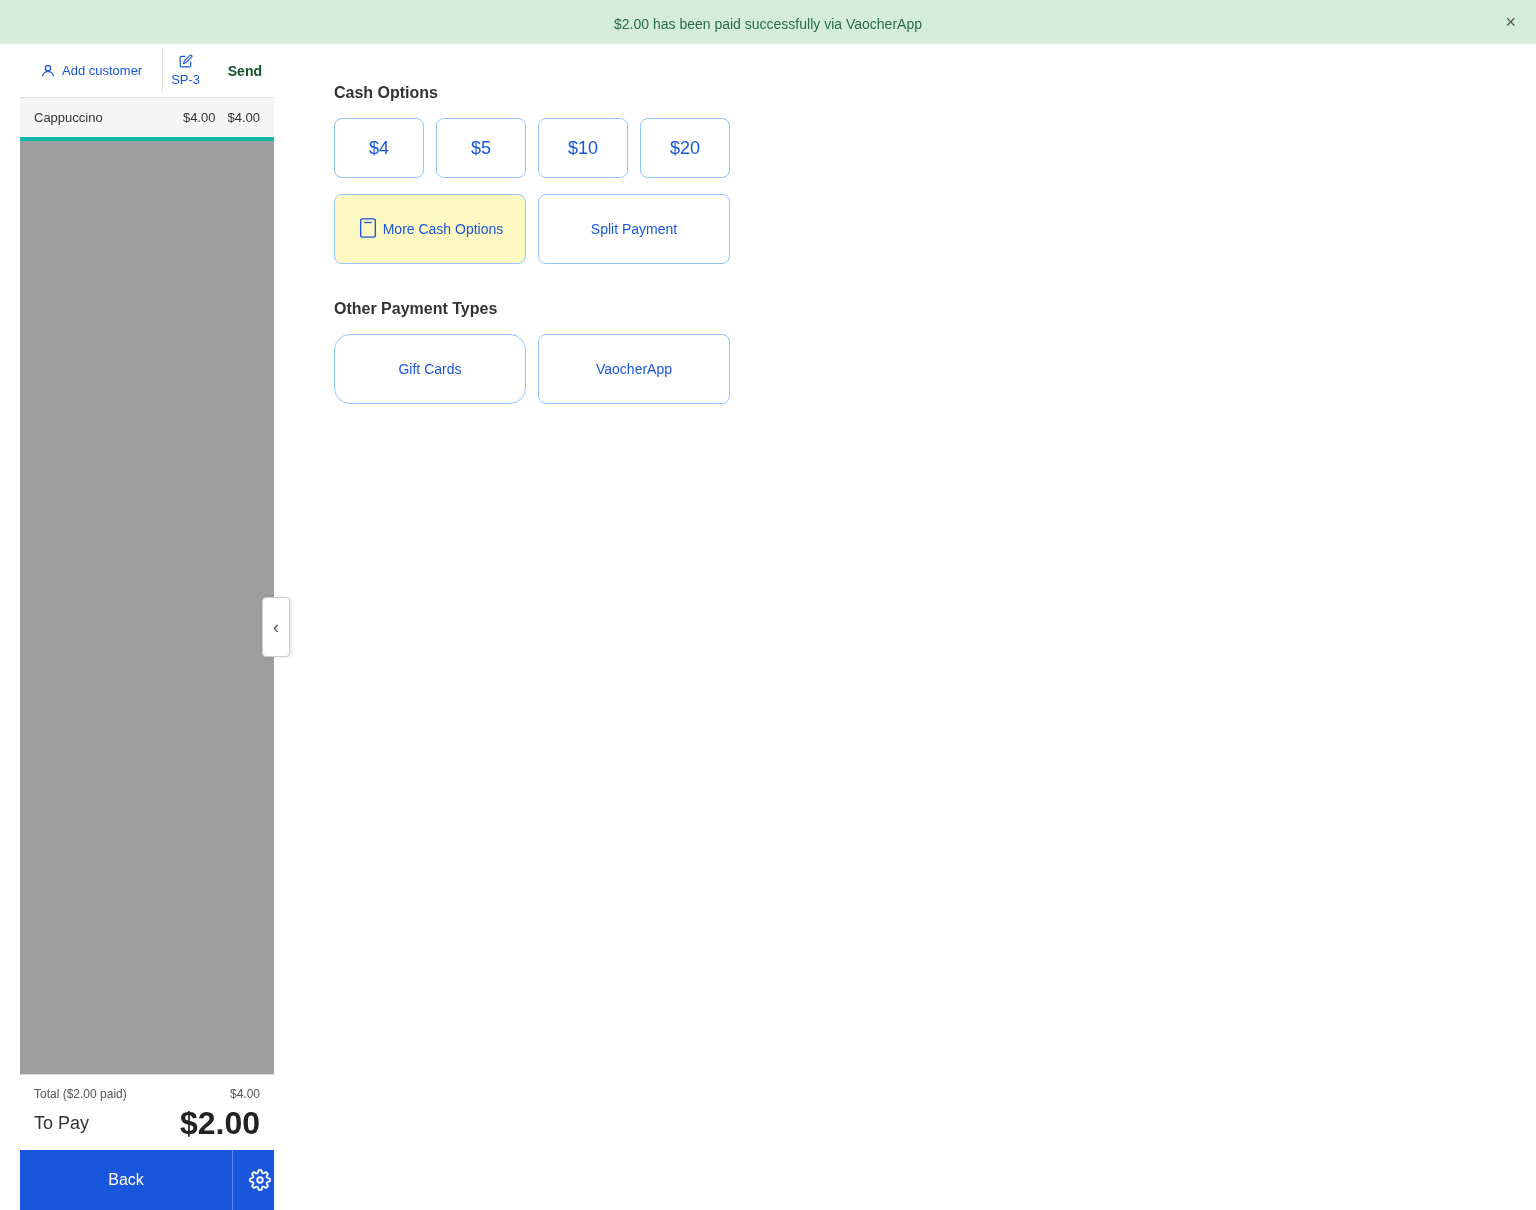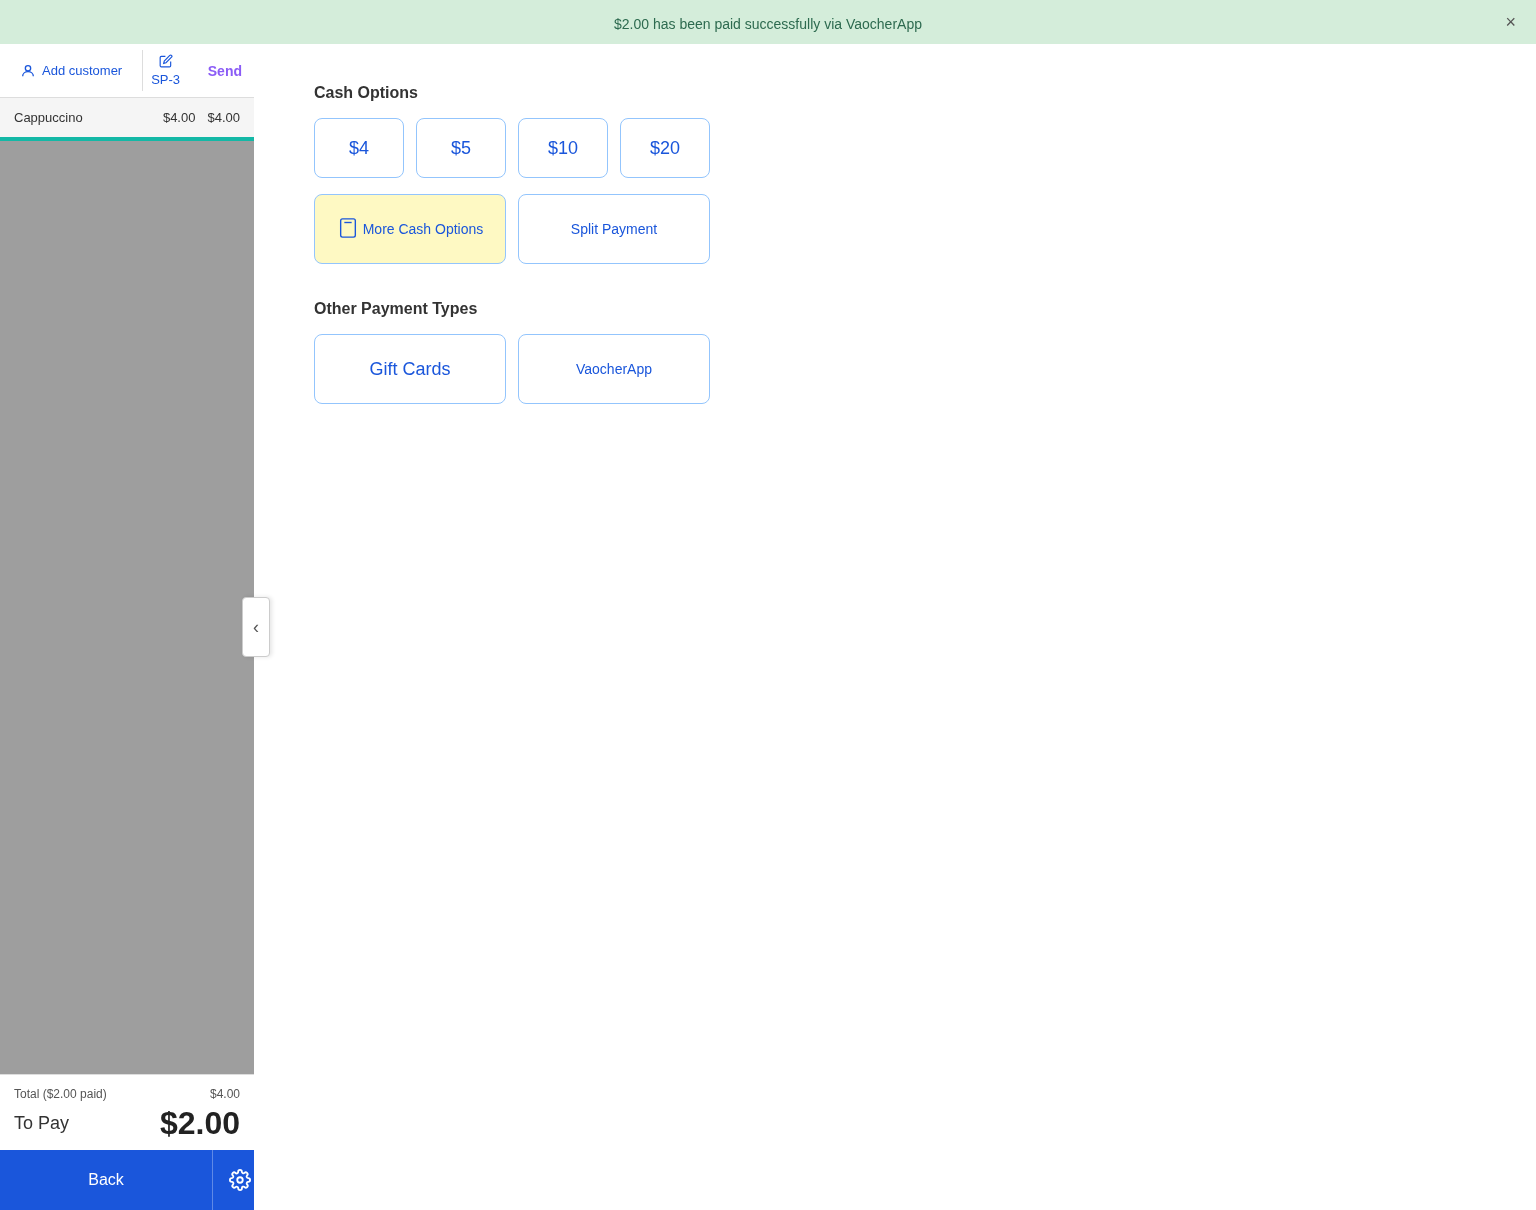--- a/index.html
+++ b/index.html
@@ -38,20 +38,21 @@
       cursor: pointer;
       color: #555;
       line-height: 1;
     }
 
     
     .main-layout {
       display: flex;
       flex: 1;
       overflow: hidden;
+      margin-left: 20px;
     }
 
     .sidebar-header {
       background: #ffffff;
       border-bottom: 1px solid #ddd;
       padding: 0 12px;
       display: flex;
       align-items: center;
       height: 54px;
       gap: 8px;
@@ -81,21 +82,21 @@
       background: none;
       border: none;
       padding: 4px 8px;
       border-left: 1px solid #ddd;
       margin-left: 4px;
       flex-direction: column;
     }
 
     .send-btn {
       margin-left: auto;
-      color: #8b5cf6;
+      color: #14532d;
       font-size: 14px;
       font-weight: 600;
       cursor: pointer;
       background: none;
       border: none;
       text-align: center;
     }
 
     .order-item-row {
       background: #f5f5f5;
@@ -323,24 +324,24 @@
     }
 
     
     .other-payments-row {
       display: flex;
       gap: 12px;
     }
 
     .gift-cards-btn {
       border: 1px solid #93c5fd;
-      border-radius: 8px;
-      background: #fff;
-      color: #1a56db;
-      font-size: 18px;
+      border-radius: 16px;
+      background: #fff;
+      color: #1a56db;
+      font-size: 14px;
       font-weight: 500;
       width: 192px;
       height: 70px;
       cursor: pointer;
       display: flex;
       align-items: center;
       justify-content: center;
     }
 
     .vaocher-btn {

